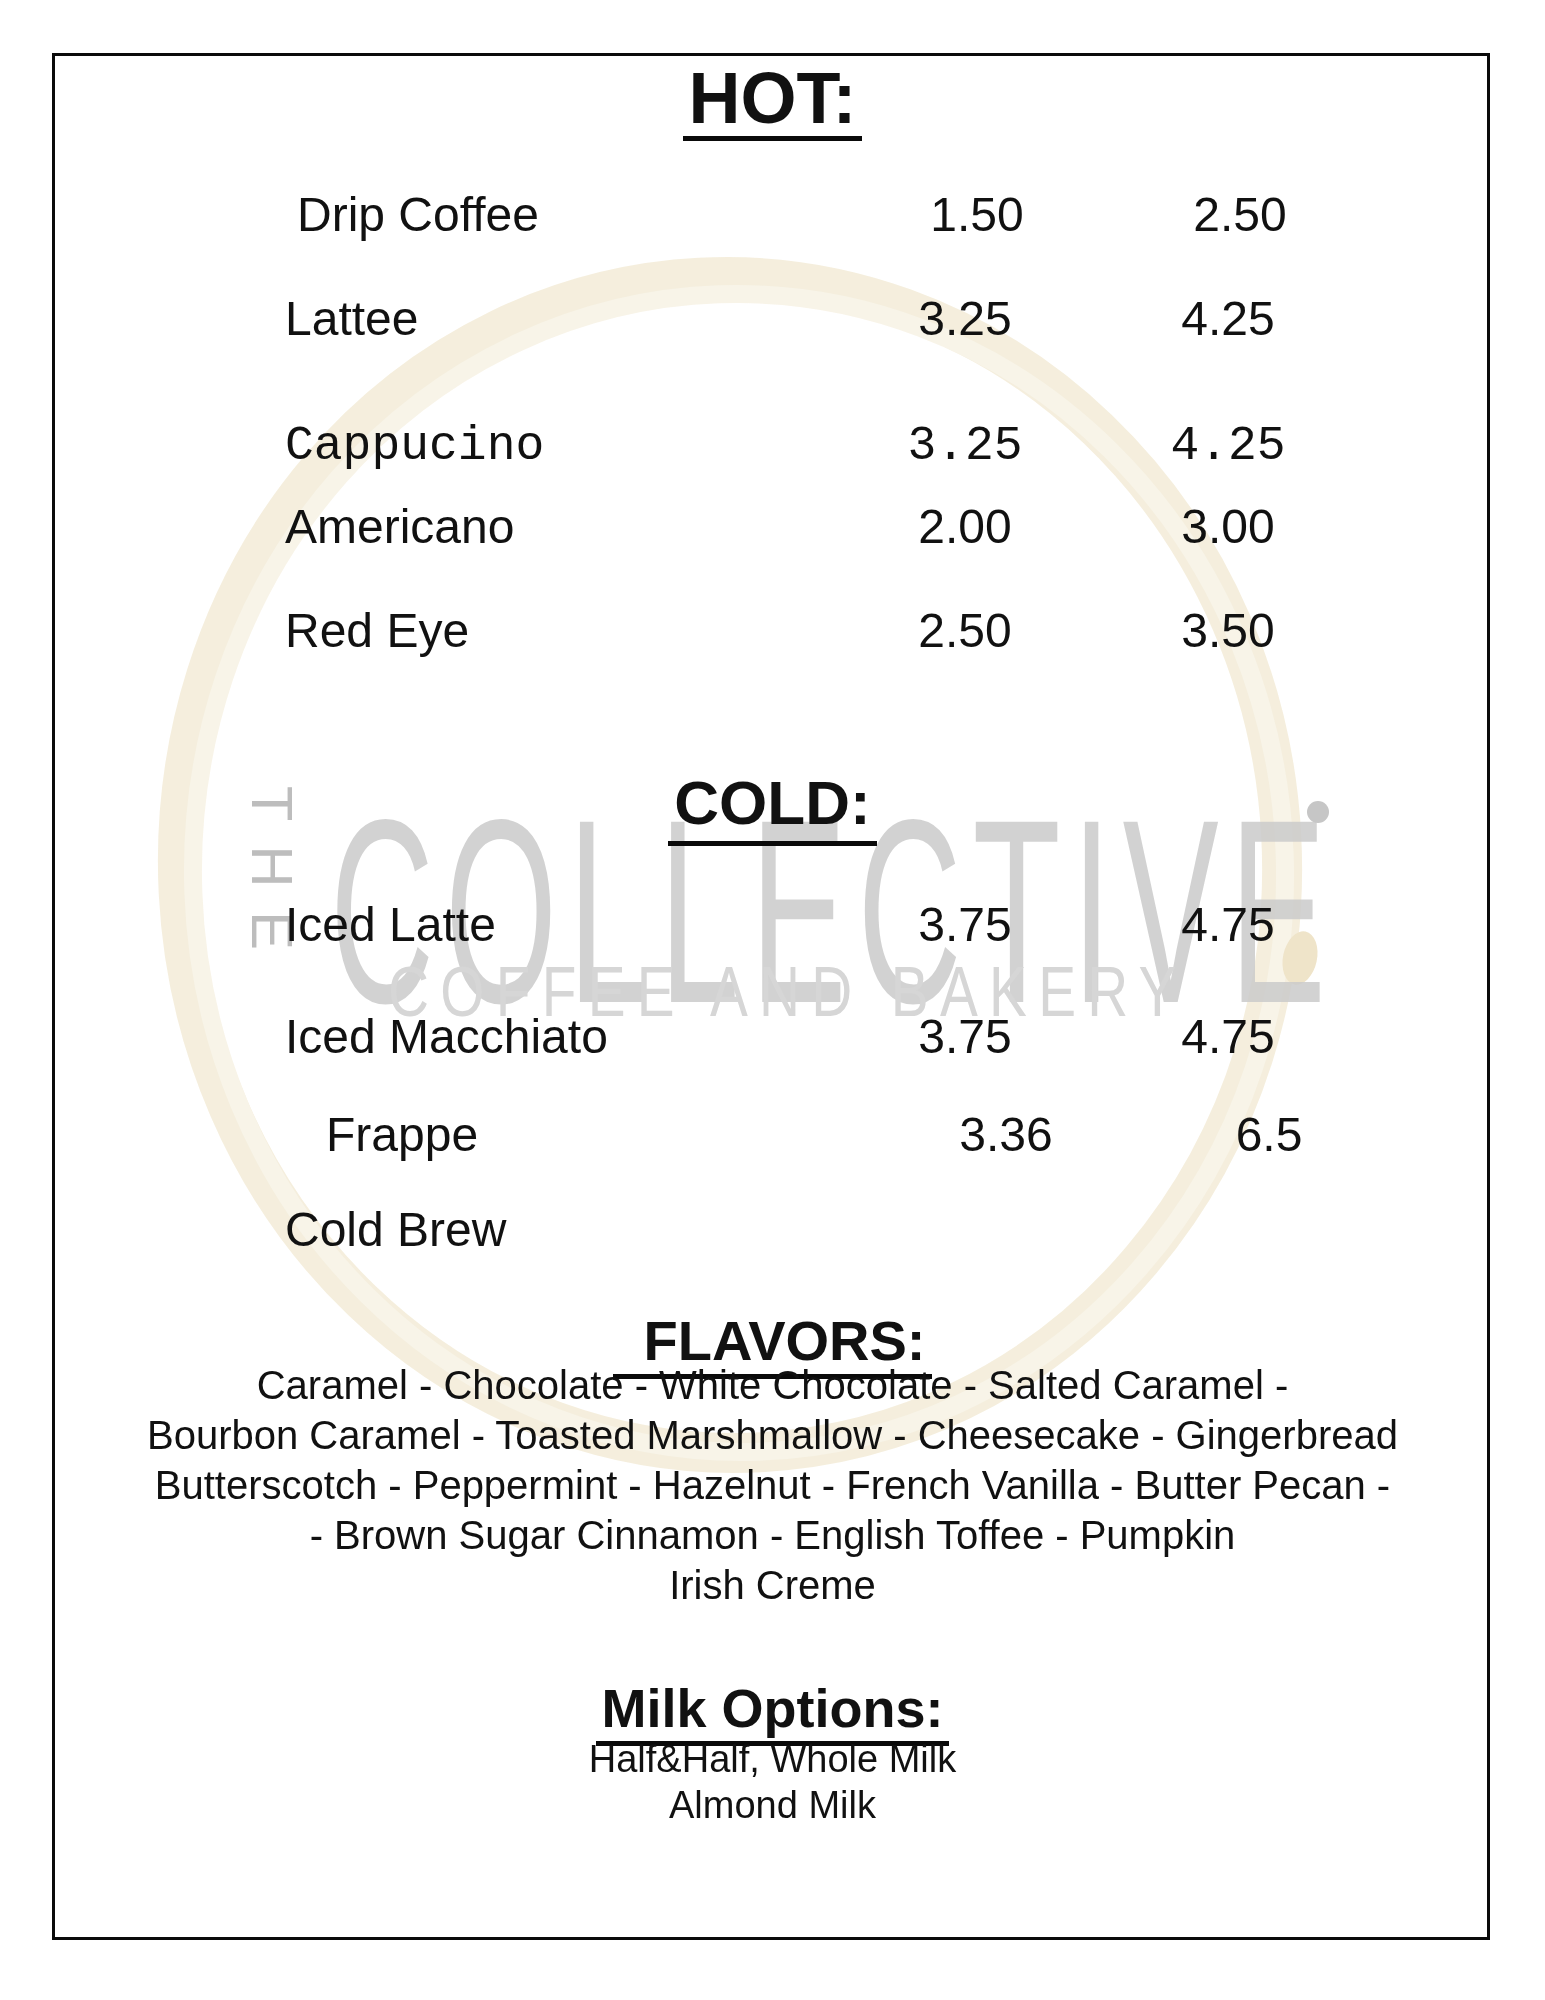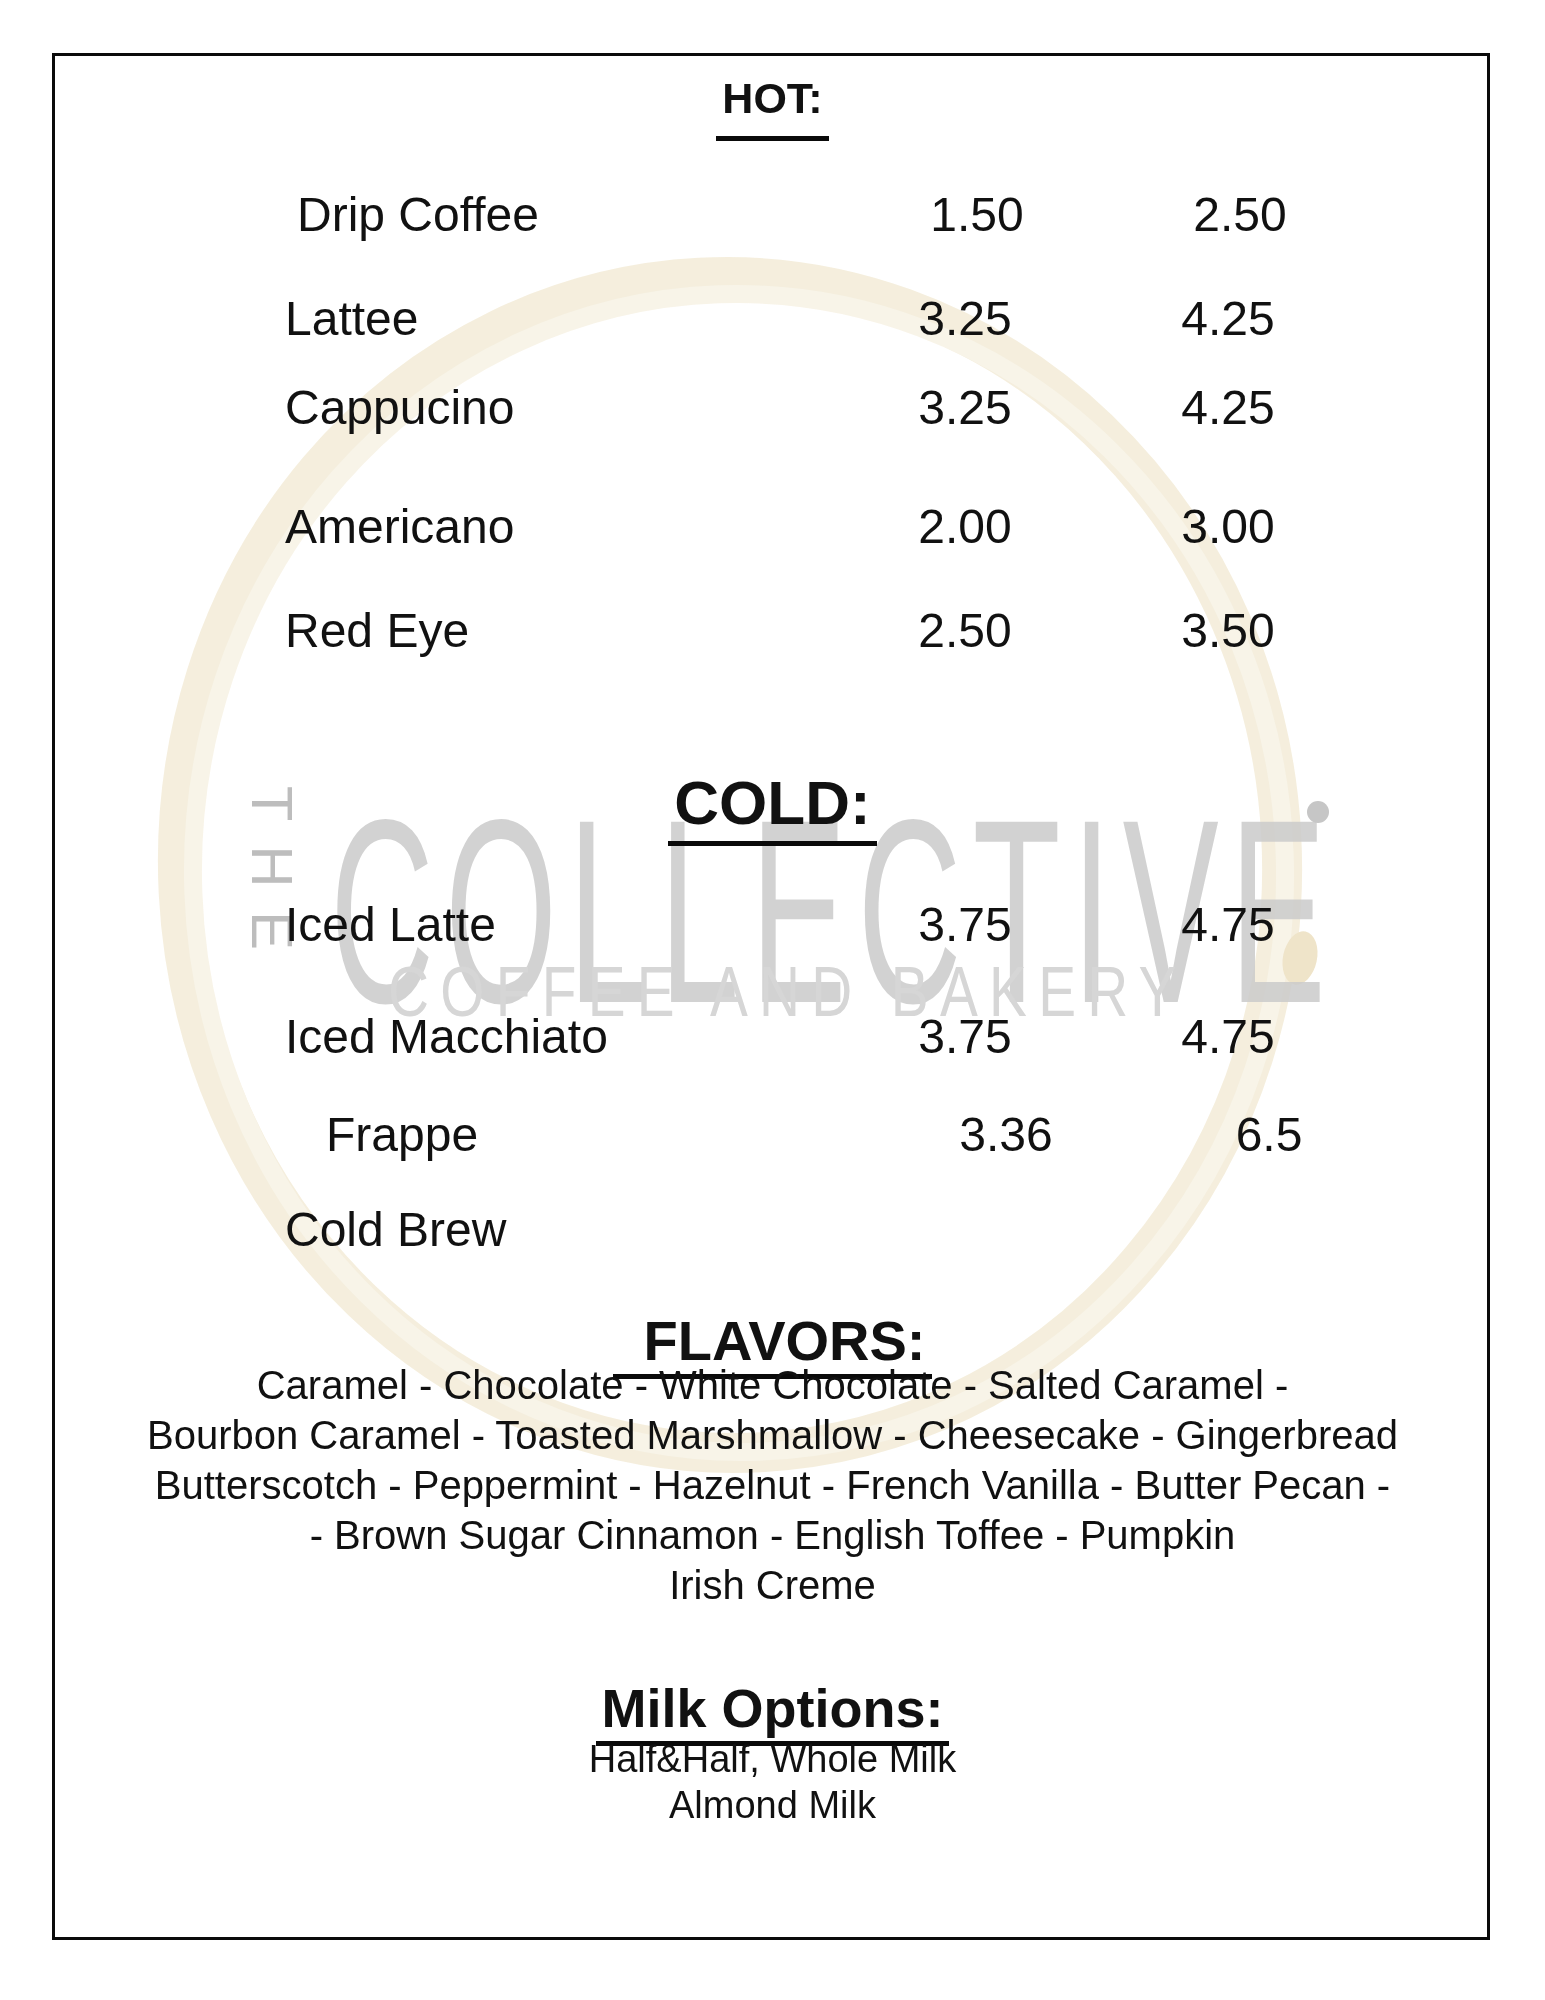--- a/index.html
+++ b/index.html
@@ -5,30 +5,30 @@
   html,body{margin:0;padding:0;background:#ffffff;}
   body{width:1545px;height:2000px;position:relative;overflow:hidden;
        font-family:"Liberation Sans","DejaVu Sans",sans-serif;color:#111;}
   .page{position:absolute;inset:0;}
   .menu-border{position:absolute;left:52px;top:53px;width:1438px;height:1887px;
        border:3px solid #0a0a0a;box-sizing:border-box;background:transparent;}
   .watermark{position:absolute;left:0;top:0;width:1545px;height:2000px;z-index:0;}
   .content{position:absolute;left:0;top:0;width:1545px;height:2000px;z-index:1;}
   .heading{position:absolute;width:1545px;text-align:center;font-weight:bold;}
   .heading > span{display:inline-block;border-bottom:5px solid #0a0a0a;padding:0 6px 3px 6px;}
-  .h-hot{top:63px;font-size:43px;line-height:70px;}
+  .h-hot{top:63px;font-size:72px;line-height:70px;}
   .h-cold{top:768px;font-size:62px;line-height:70px;}
   .h-flavors{top:1310px;font-size:56px;line-height:62px;}
   .h-flavors > span{padding-left:30px;padding-bottom:2px;}
   .h-milk{top:1678px;font-size:54px;line-height:60px;}
   .row{position:absolute;left:52px;width:1441px;height:60px;font-size:48px;line-height:60px;}
   .row .nm{position:absolute;left:233px;white-space:nowrap;}
   .row .p1{position:absolute;left:823px;width:180px;text-align:center;}
   .row .p2{position:absolute;left:1086px;width:180px;text-align:center;}
-  .r-h0{top:185px;margin-left:12px;} .r-h1{top:289px;} .r-h2{top:378px;} .r-h3{top:497px;} .r-h4{top:601px;}
+  .r-h0{top:185px;margin-left:12px;} .r-h1{top:289px;} .r-h2{top:416px;font-family:Liberation Mono, monospace;} .r-h3{top:497px;} .r-h4{top:601px;}
   .r-c0{top:895px;} .r-c1{top:1007px;} .r-c2{top:1105px;margin-left:41px;} .r-c3{top:1200px;}
   .flavor-lines{position:absolute;left:52px;top:1360px;width:1441px;text-align:center;
        font-size:40px;line-height:50px;}
   .milk-lines{position:absolute;left:52px;top:1736px;width:1441px;text-align:center;
        font-size:38px;line-height:46px;}
   svg text{font-family:"Liberation Sans","DejaVu Sans",sans-serif;}
 </style>
 </head>
 <body>
 

